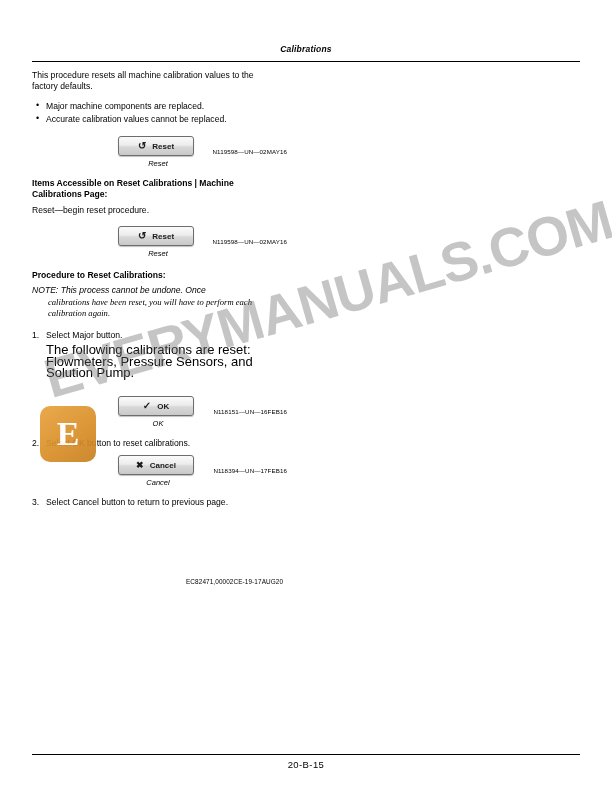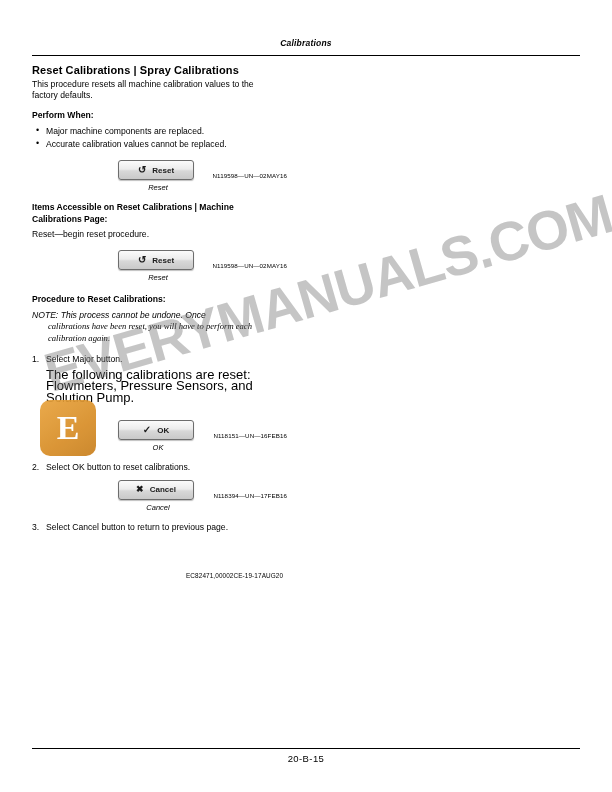--- a/index.html
+++ b/index.html
@@ -10,21 +10,21 @@
     width: 612px;
     height: 792px;
     background: #ffffff;
     font-family: "Liberation Sans", sans-serif;
     color: #000000;
     position: relative;
     overflow: hidden;
   }
   .page {
     position: absolute;
-    top: 0; left: 0;
+    top: 6px; left: 0;
     width: 612px;
     height: 556px;
   }
 
   
   .header {
     position: absolute;
     top: 38px;
     left: 32px;
     width: 548px;
@@ -240,25 +240,23 @@
 </head>
 <body>
 
 <div class="page">
 
   <div class="header">Calibrations</div>
   <div class="header-rule"></div>
 
   <div class="content">
 
-    <h1 class="sec-title">Reset Calibrations | Spray Calibrations</h1>
 
     <p class="body">This procedure resets all machine calibration values to the factory defaults.</p>
 
-    <div class="bold-line">Perform When:</div>
 
     <ul class="bullets">
       <li>Major machine components are replaced.</li>
       <li>Accurate calibration values cannot be replaced.</li>
     </ul>
 
     <div class="figure">
       <div class="btn">
         <span class="glyph">↺</span>
         <span>Reset</span>

